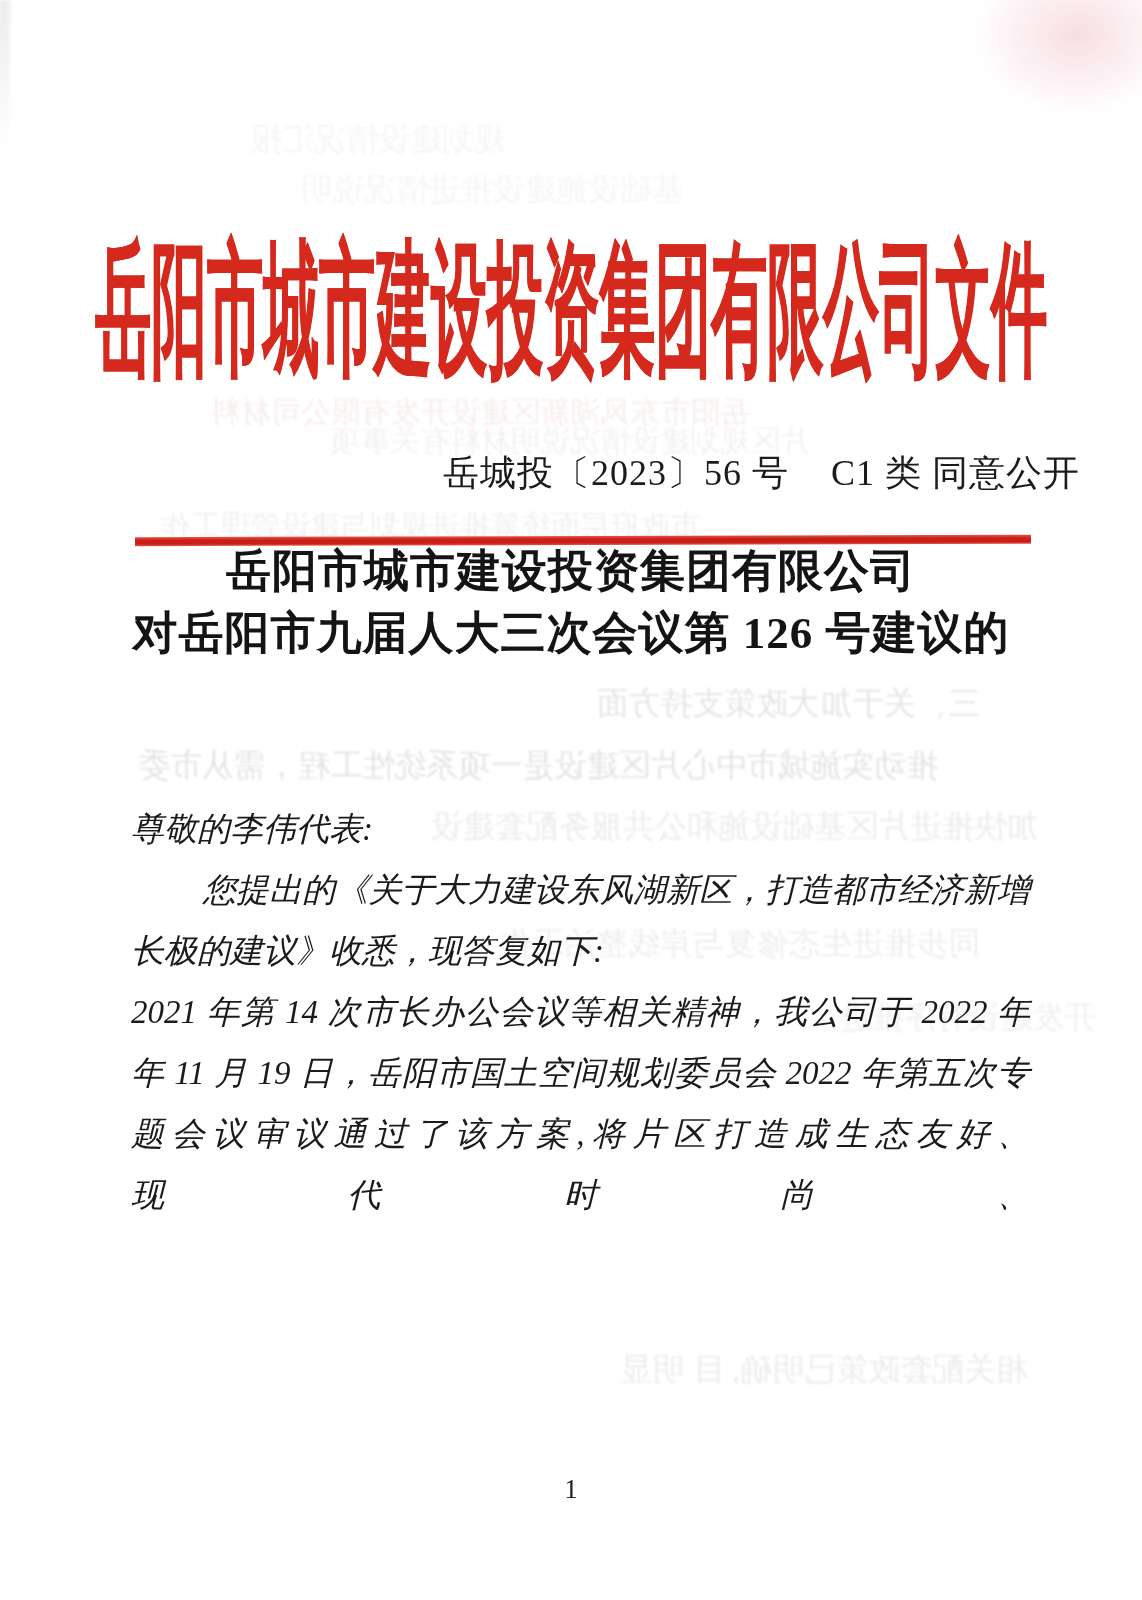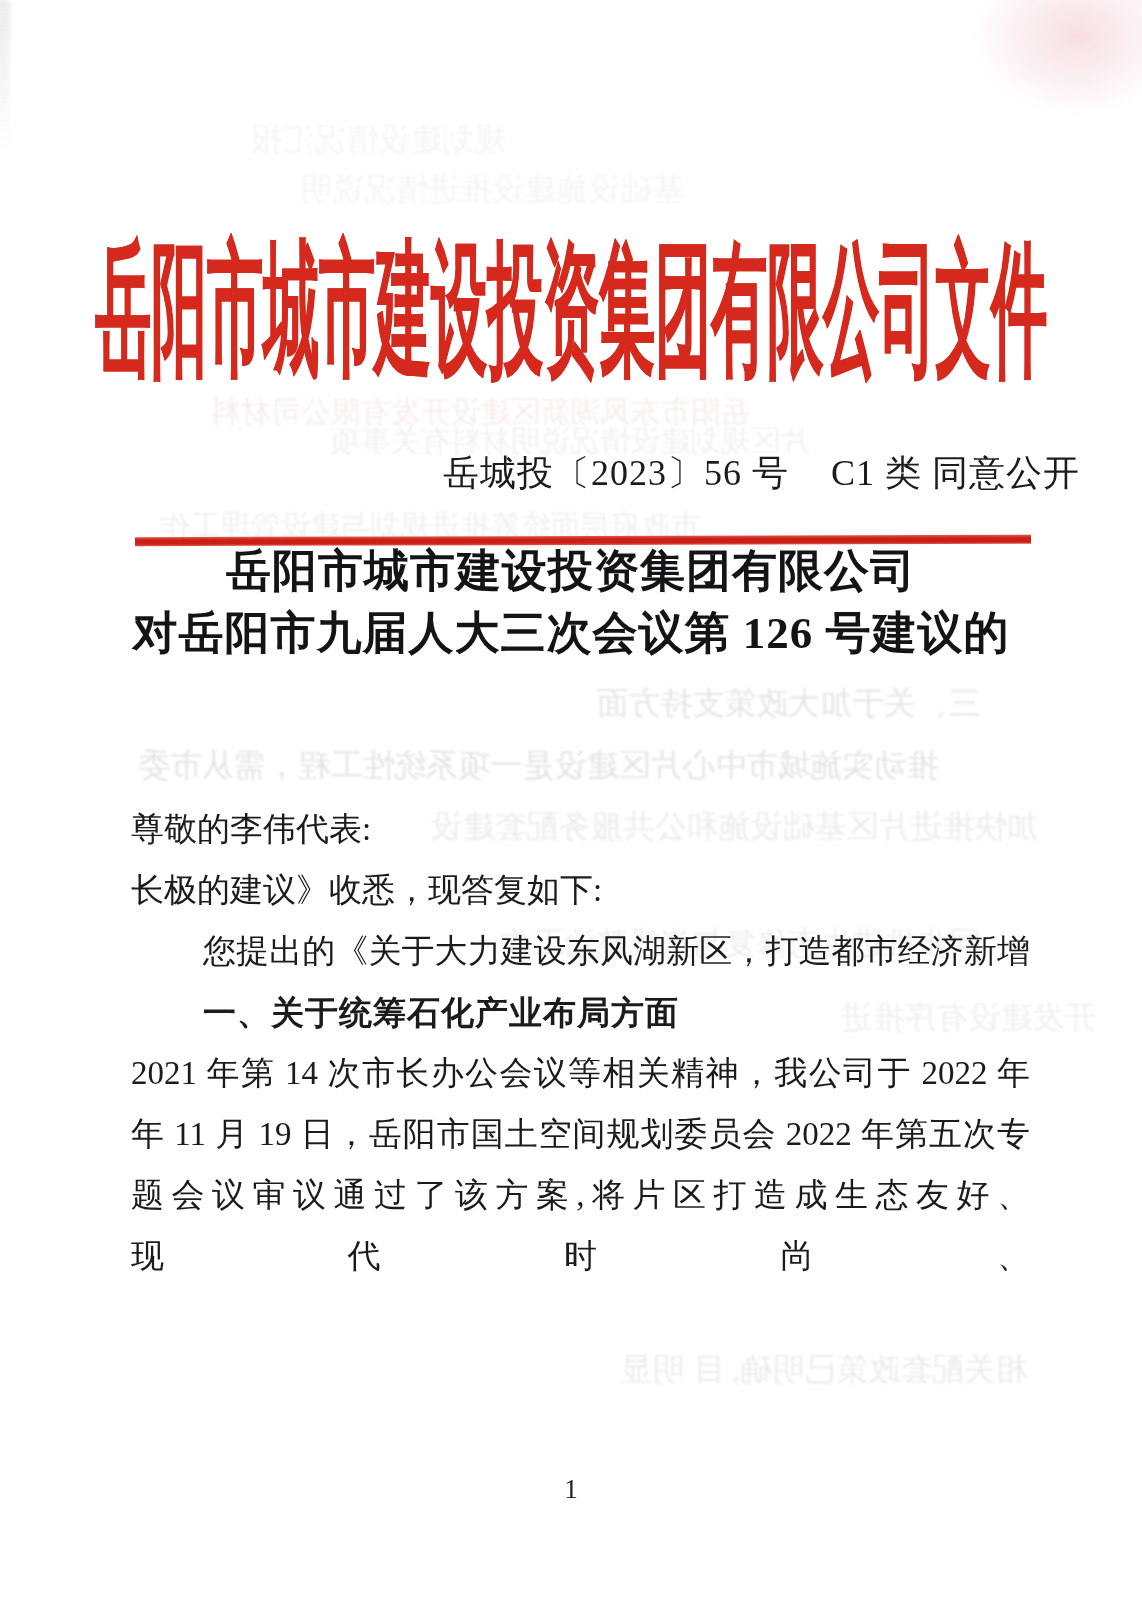--- a/index.html
+++ b/index.html
@@ -67,21 +67,21 @@
   .body-text {
     position: absolute;
     top: 799px;
     left: 131px;
     width: 899px;
     font-size: 33px;
     line-height: 61px;
     color: #1b1b1d;
     word-break: keep-all;
   }
-  .line { white-space: nowrap; height: 61px; }
+  .line { white-space: nowrap; height: 61px; font-style: italic; }
   .indent { text-indent: 72px; }
   .just {
     white-space: normal;
     text-align: justify;
     text-align-last: justify;
   }
   .heading {
     font-family: "Liberation Sans", "DejaVu Sans", sans-serif;
     font-weight: 700;
     letter-spacing: 1px;
@@ -156,23 +156,22 @@
 
   <div class="red-rule"></div>
 
   <div class="doc-title">
     <div>岳阳市城市建设投资集团有限公司</div>
     <div>对岳阳市九届人大三次会议第 126 号建议的</div>
   </div>
 
   <div class="body-text">
     <div class="line">尊敬的李伟代表:</div>
+    <div class="line indent just">您提出的《关于大力建设东风湖新区，打造都市经济新增</div>
     <div class="line">长极的建议》收悉，现答复如下:</div>
-    <div class="line indent just">您提出的《关于大力建设东风湖新区，打造都市经济新增</div>
-    <div class="line indent heading">一、关于统筹石化产业布局方面</div>
     <div class="line just">2021 年第 14 次市长办公会议等相关精神，我公司于 2022 年</div>
     <div class="line just">年 11 月 19 日，岳阳市国土空间规划委员会 2022 年第五次专</div>
     <div class="line just">题会议审议通过了该方案,将片区打造成生态友好、现代时尚、</div>
   </div>
 
   <div class="page-number">1</div>
 
 </div>
 
 </body></html>

